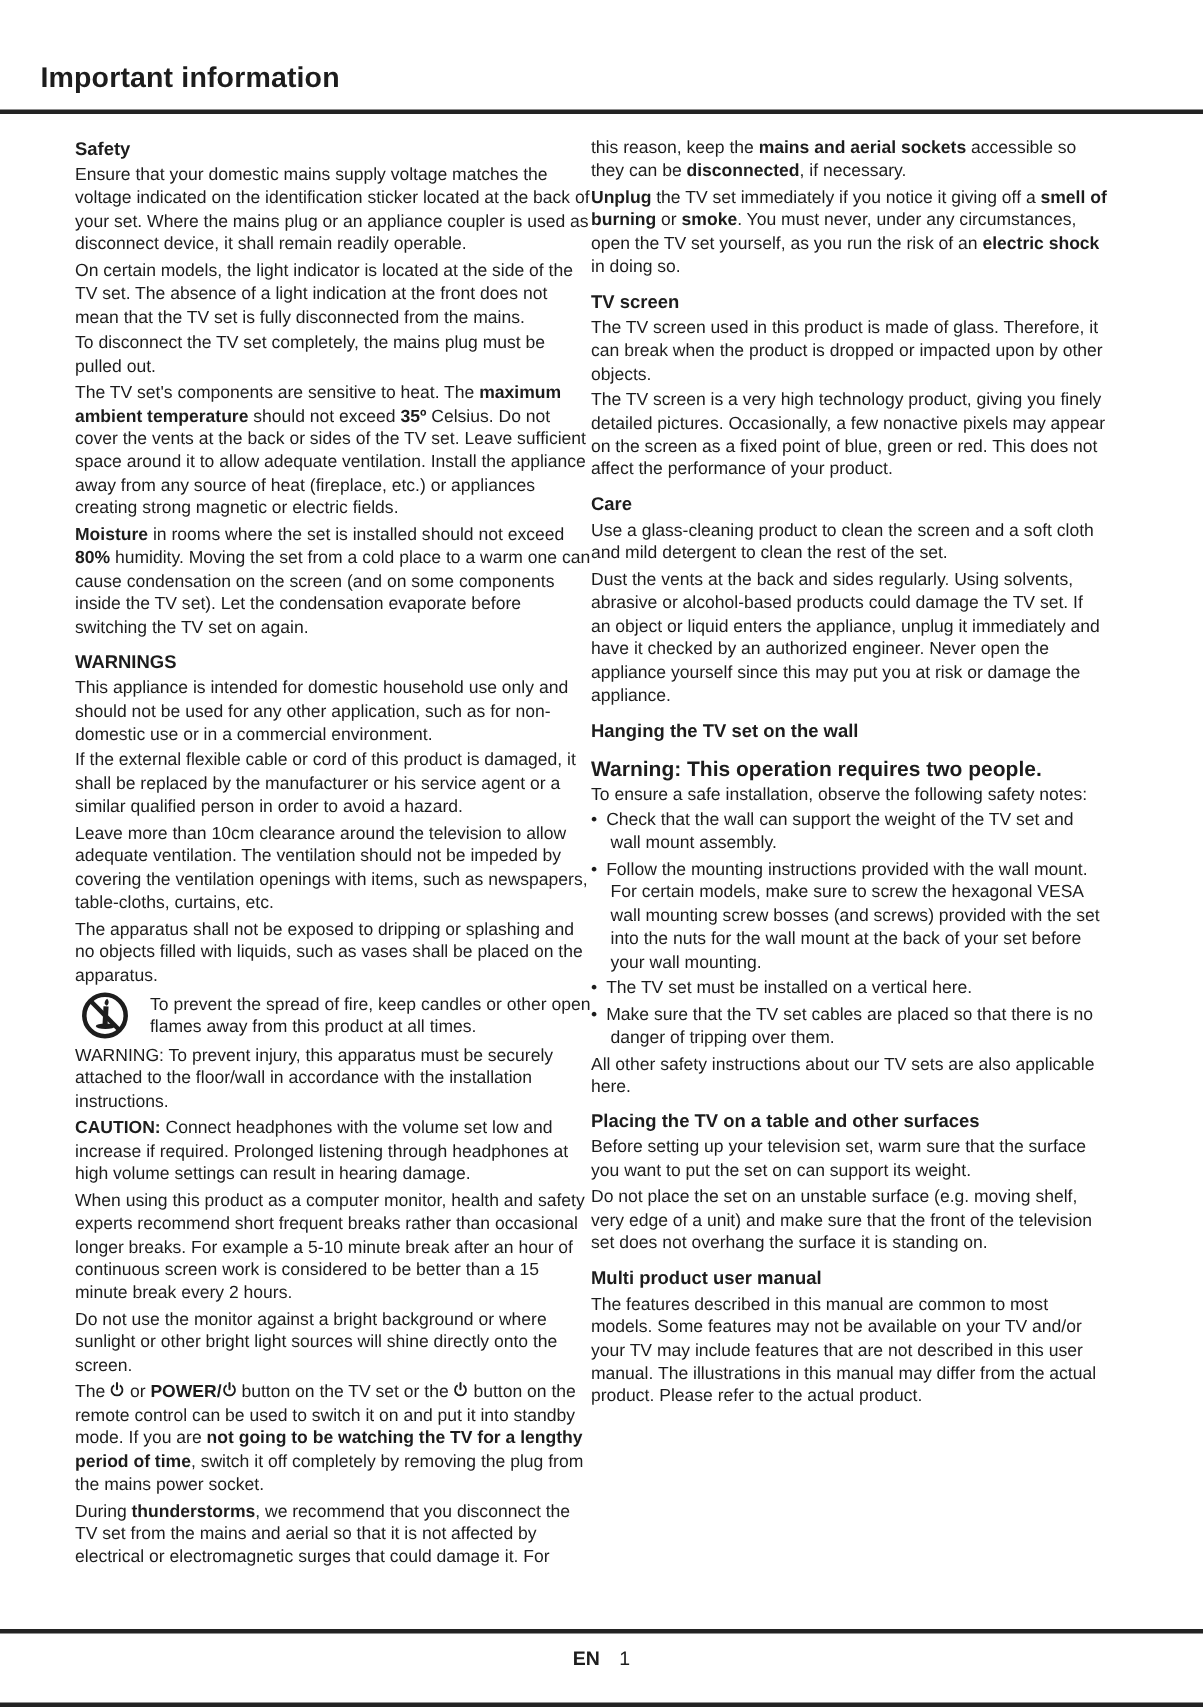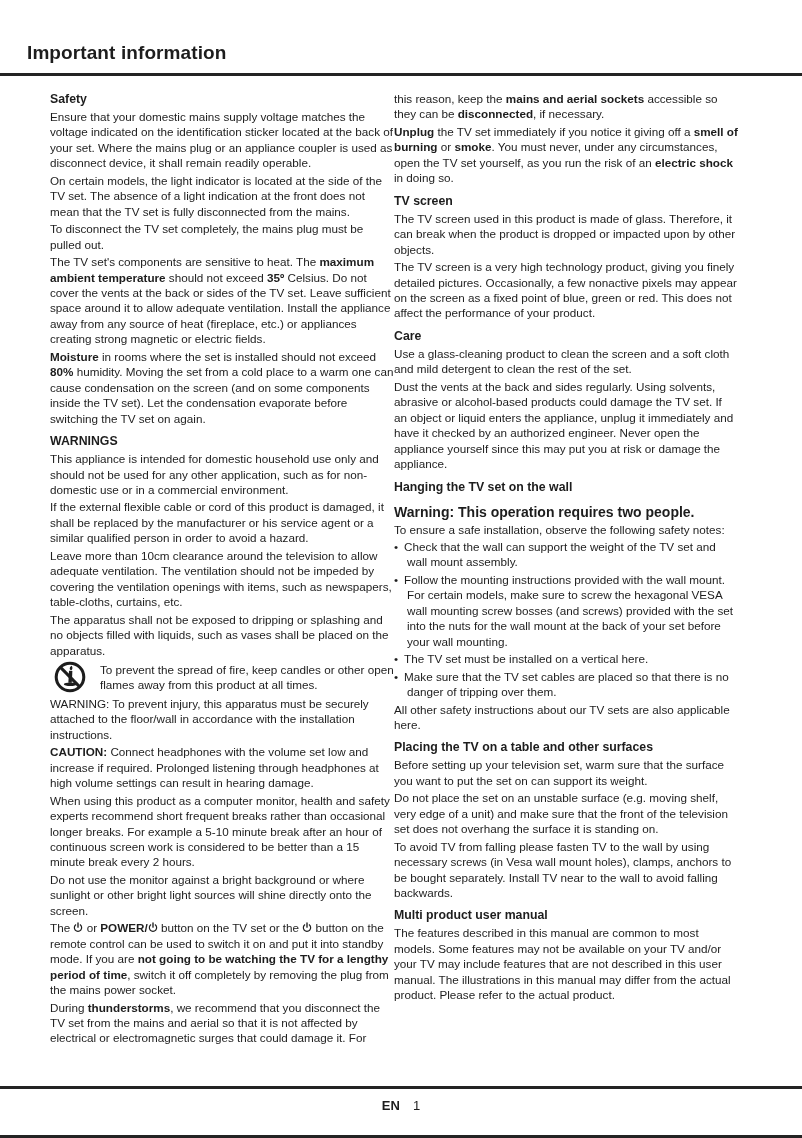--- a/index.html
+++ b/index.html
@@ -102,21 +102,20 @@
       <h3 class="warning">Warning: This operation requires two people.</h3>
       <p><span>To ensure a safe installation, observe the following safety notes:</span></p>
       <p class="bullet"><span>Check that the wall can support the weight of the TV set and wall mount assembly.</span></p>
       <p class="bullet"><span>Follow the mounting instructions provided with the wall mount. For certain models, make sure to screw the hexagonal VESA wall mounting screw bosses (and screws) provided with the set into the nuts for the wall mount at the back of your set before your wall mounting.</span></p>
       <p class="bullet"><span>The TV set must be installed on a vertical here.</span></p>
       <p class="bullet"><span>Make sure that the TV set cables are placed so that there is no danger of tripping over them.</span></p>
       <p><span>All other safety instructions about our TV sets are also applicable here.</span></p>
       <h3>Placing the TV on a table and other surfaces</h3>
       <p><span>Before setting up your television set, warm sure that the surface you want to put the set on can support its weight.</span></p>
       <p><span>Do not place the set on an unstable surface (e.g. moving shelf, very edge of a unit) and make sure that the front of the television set does not overhang the surface it is standing on.</span></p>
-      <p><span>To avoid TV from falling please fasten TV to the wall by using necessary screws (in Vesa wall mount holes), clamps, anchors to be bought separately. Install TV near to the wall to avoid falling backwards.</span></p>
       <h3>Multi product user manual</h3>
       <p><span>The features described in this manual are common to most models. Some features may not be available on your TV and/or your TV may include features that are not described in this user manual. The illustrations in this manual may differ from the actual product. Please refer to the actual product.</span></p>
     </div>
 </main>
 
 <footer>
   <div class="rule"></div>
   <div class="footer-text">
     <span class="footer-lang">EN</span><span>1</span>
   </div>

